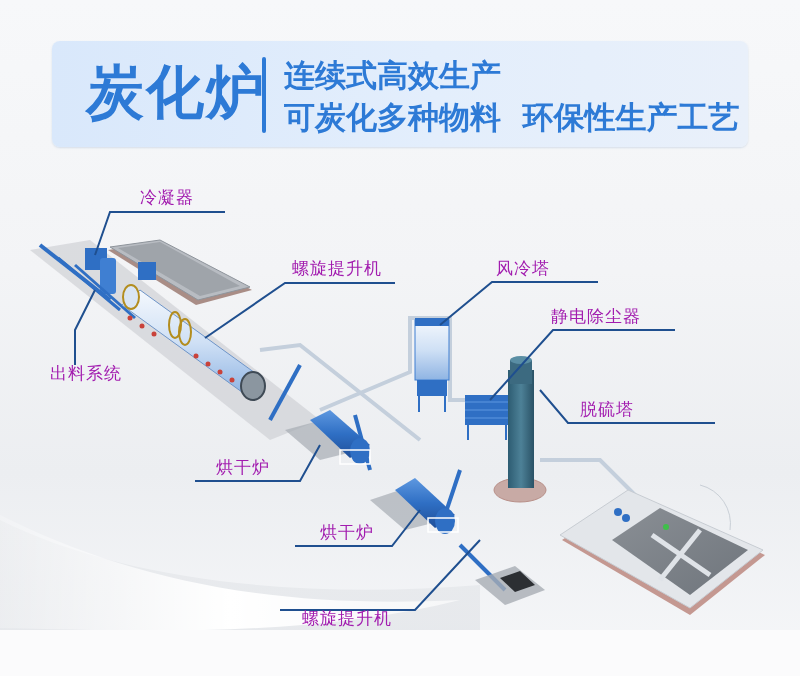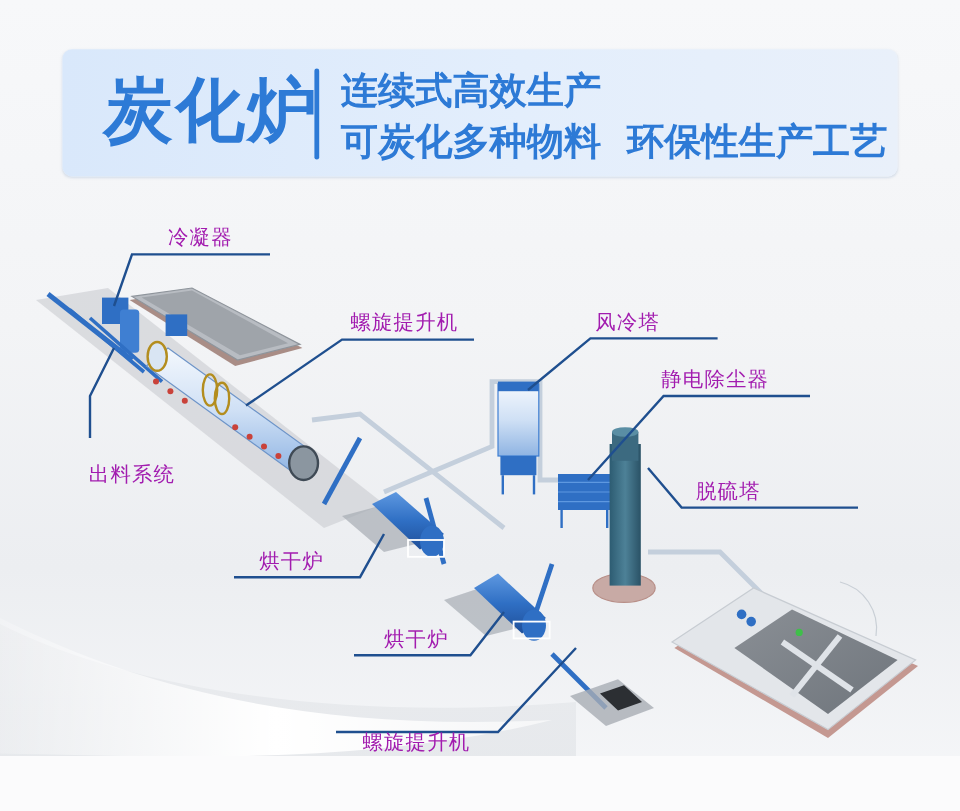--- a/index.html
+++ b/index.html
@@ -197,20 +197,20 @@
     <path d="M598 282 L 492 282 L 440 325"></path>
     <path d="M675 330 L 553 330 L 490 400"></path>
     <path d="M715 423 L 568 423 L 540 390"></path>
     <path d="M195 481 L 300 481 L 320 445"></path>
     <path d="M295 546 L 392 546 L 420 510"></path>
     <path d="M280 610 L 415 610 L 480 540"></path>
   </g>
 </svg>
 
 <div class="label" style="left:140px; top:186px;">冷凝器</div>
-<div class="label" style="left:50px; top:384px;margin-left:24px;">出料系统</div>
+<div class="label" style="left:50px; top:362px;">出料系统</div>
 <div class="label" style="left:292px; top:257px;">螺旋提升机</div>
 <div class="label" style="left:496px; top:257px;">风冷塔</div>
 <div class="label" style="left:537px; top:305px;margin-left:14px;">静电除尘器</div>
 <div class="label" style="left:580px; top:398px;">脱硫塔</div>
 <div class="label" style="left:216px; top:456px;">烘干炉</div>
 <div class="label" style="left:320px; top:521px;">烘干炉</div>
 <div class="label" style="left:302px; top:607px;">螺旋提升机</div>
 
 </body></html>

